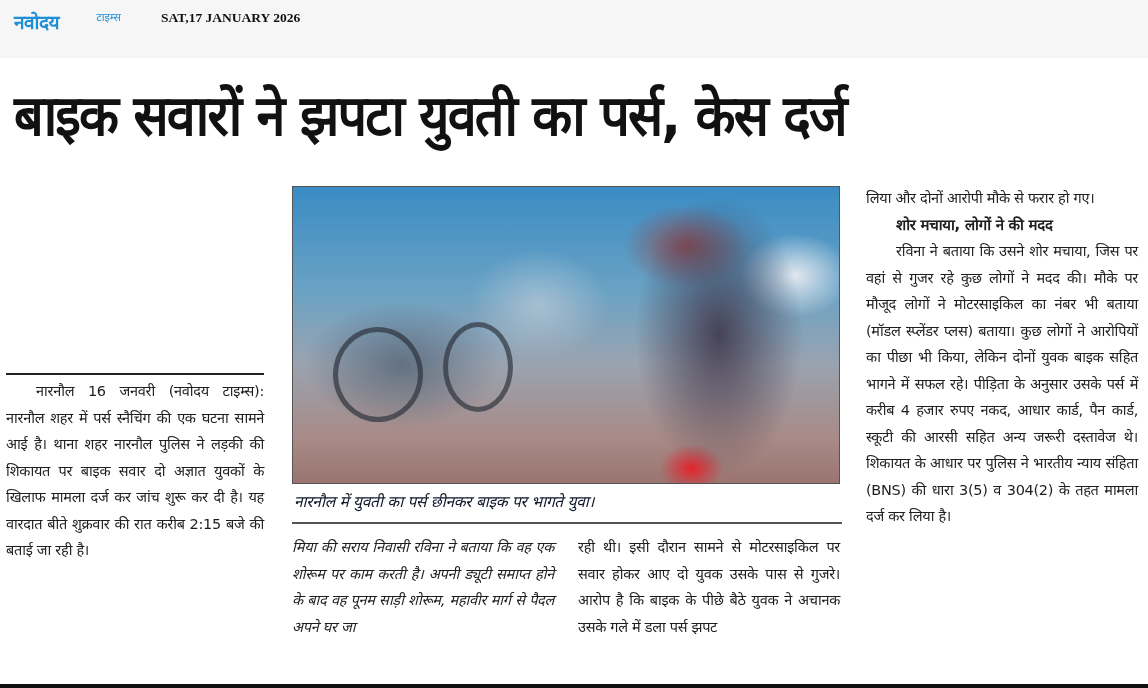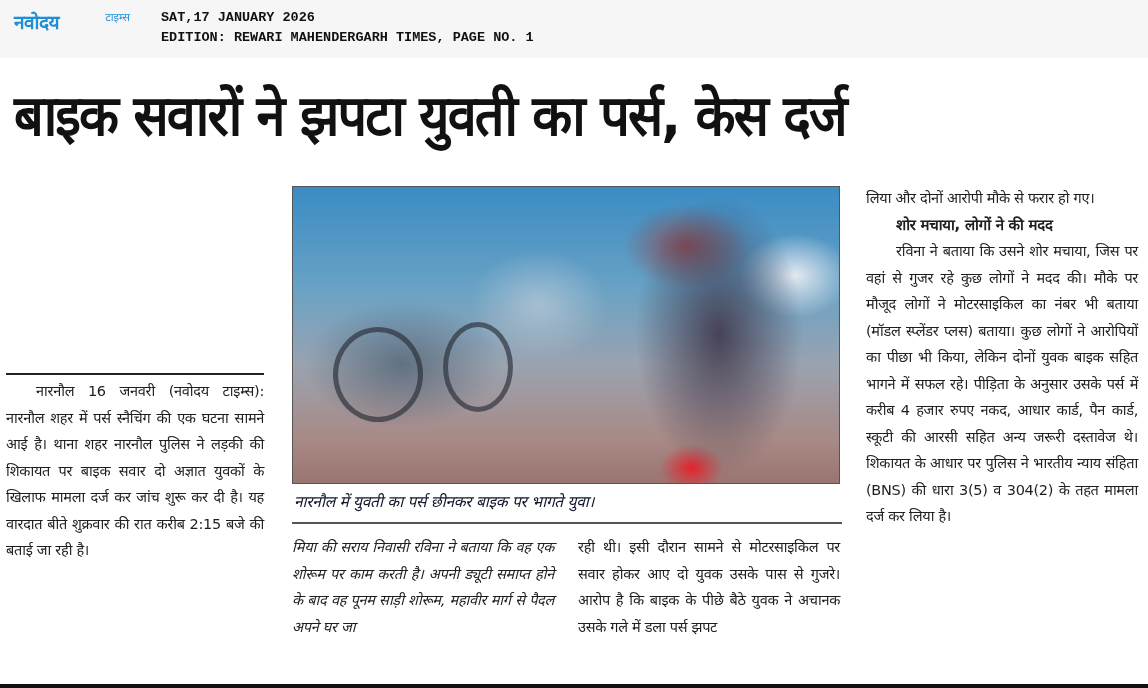--- a/index.html
+++ b/index.html
@@ -8,24 +8,24 @@
 
     .topbar {
       position: absolute; left: 0; top: 0; width: 1148px; height: 58px;
       background: #f6f6f6;
     }
     .logo {
       position: absolute; left: 14px; top: 9px; height: 22px;
       display: flex; align-items: flex-start; color: #1f8fd6;
     }
     .logo .main { font-family: "DejaVu Sans", sans-serif; font-weight: bold; font-size: 19px; letter-spacing: -0.5px; }
-    .logo .sub { font-family: "DejaVu Sans", sans-serif; font-size: 11px; margin-left: 10px; padding-left: 36px; }
+    .logo .sub { font-family: "DejaVu Sans", sans-serif; font-size: 11px; margin-left: 1px; padding-left: 36px; }
     .meta {
       position: absolute; left: 161px; top: 8px;
-      font-family: Liberation Mono, monospace; font-weight: bold; font-size: 13.5px;
+      font-family: Liberation Serif, serif; font-weight: bold; font-size: 13.5px;
       line-height: 20px; color: #111;
     }
 
     .headline {
       position: absolute; left: 14px; top: 76px; width: 1120px;
       font-family: "DejaVu Sans", sans-serif; font-weight: bold;
       font-size: 56px; line-height: 80px; letter-spacing: -2px;
       color: #111; white-space: nowrap; transform: scaleX(0.93); transform-origin: left center;
     }
 
@@ -85,21 +85,20 @@
 </head>
 <body>
 
 <div class="topbar">
   <div class="logo">
     <span class="main">नवोदय</span>
     <span class="sub">टाइम्स</span>
   </div>
   <div class="meta">
     <div>SAT,17 JANUARY 2026</div>
-    <div>EDITION: REWARI MAHENDERGARH TIMES, PAGE NO. 1</div>
   </div>
 </div>
 
 <h1 class="headline">बाइक सवारों ने झपटा युवती का पर्स, केस दर्ज</h1>
 
 <div class="highlights">
 </div>
 <div class="hl-rule"></div>
 
 <div class="col col1">

